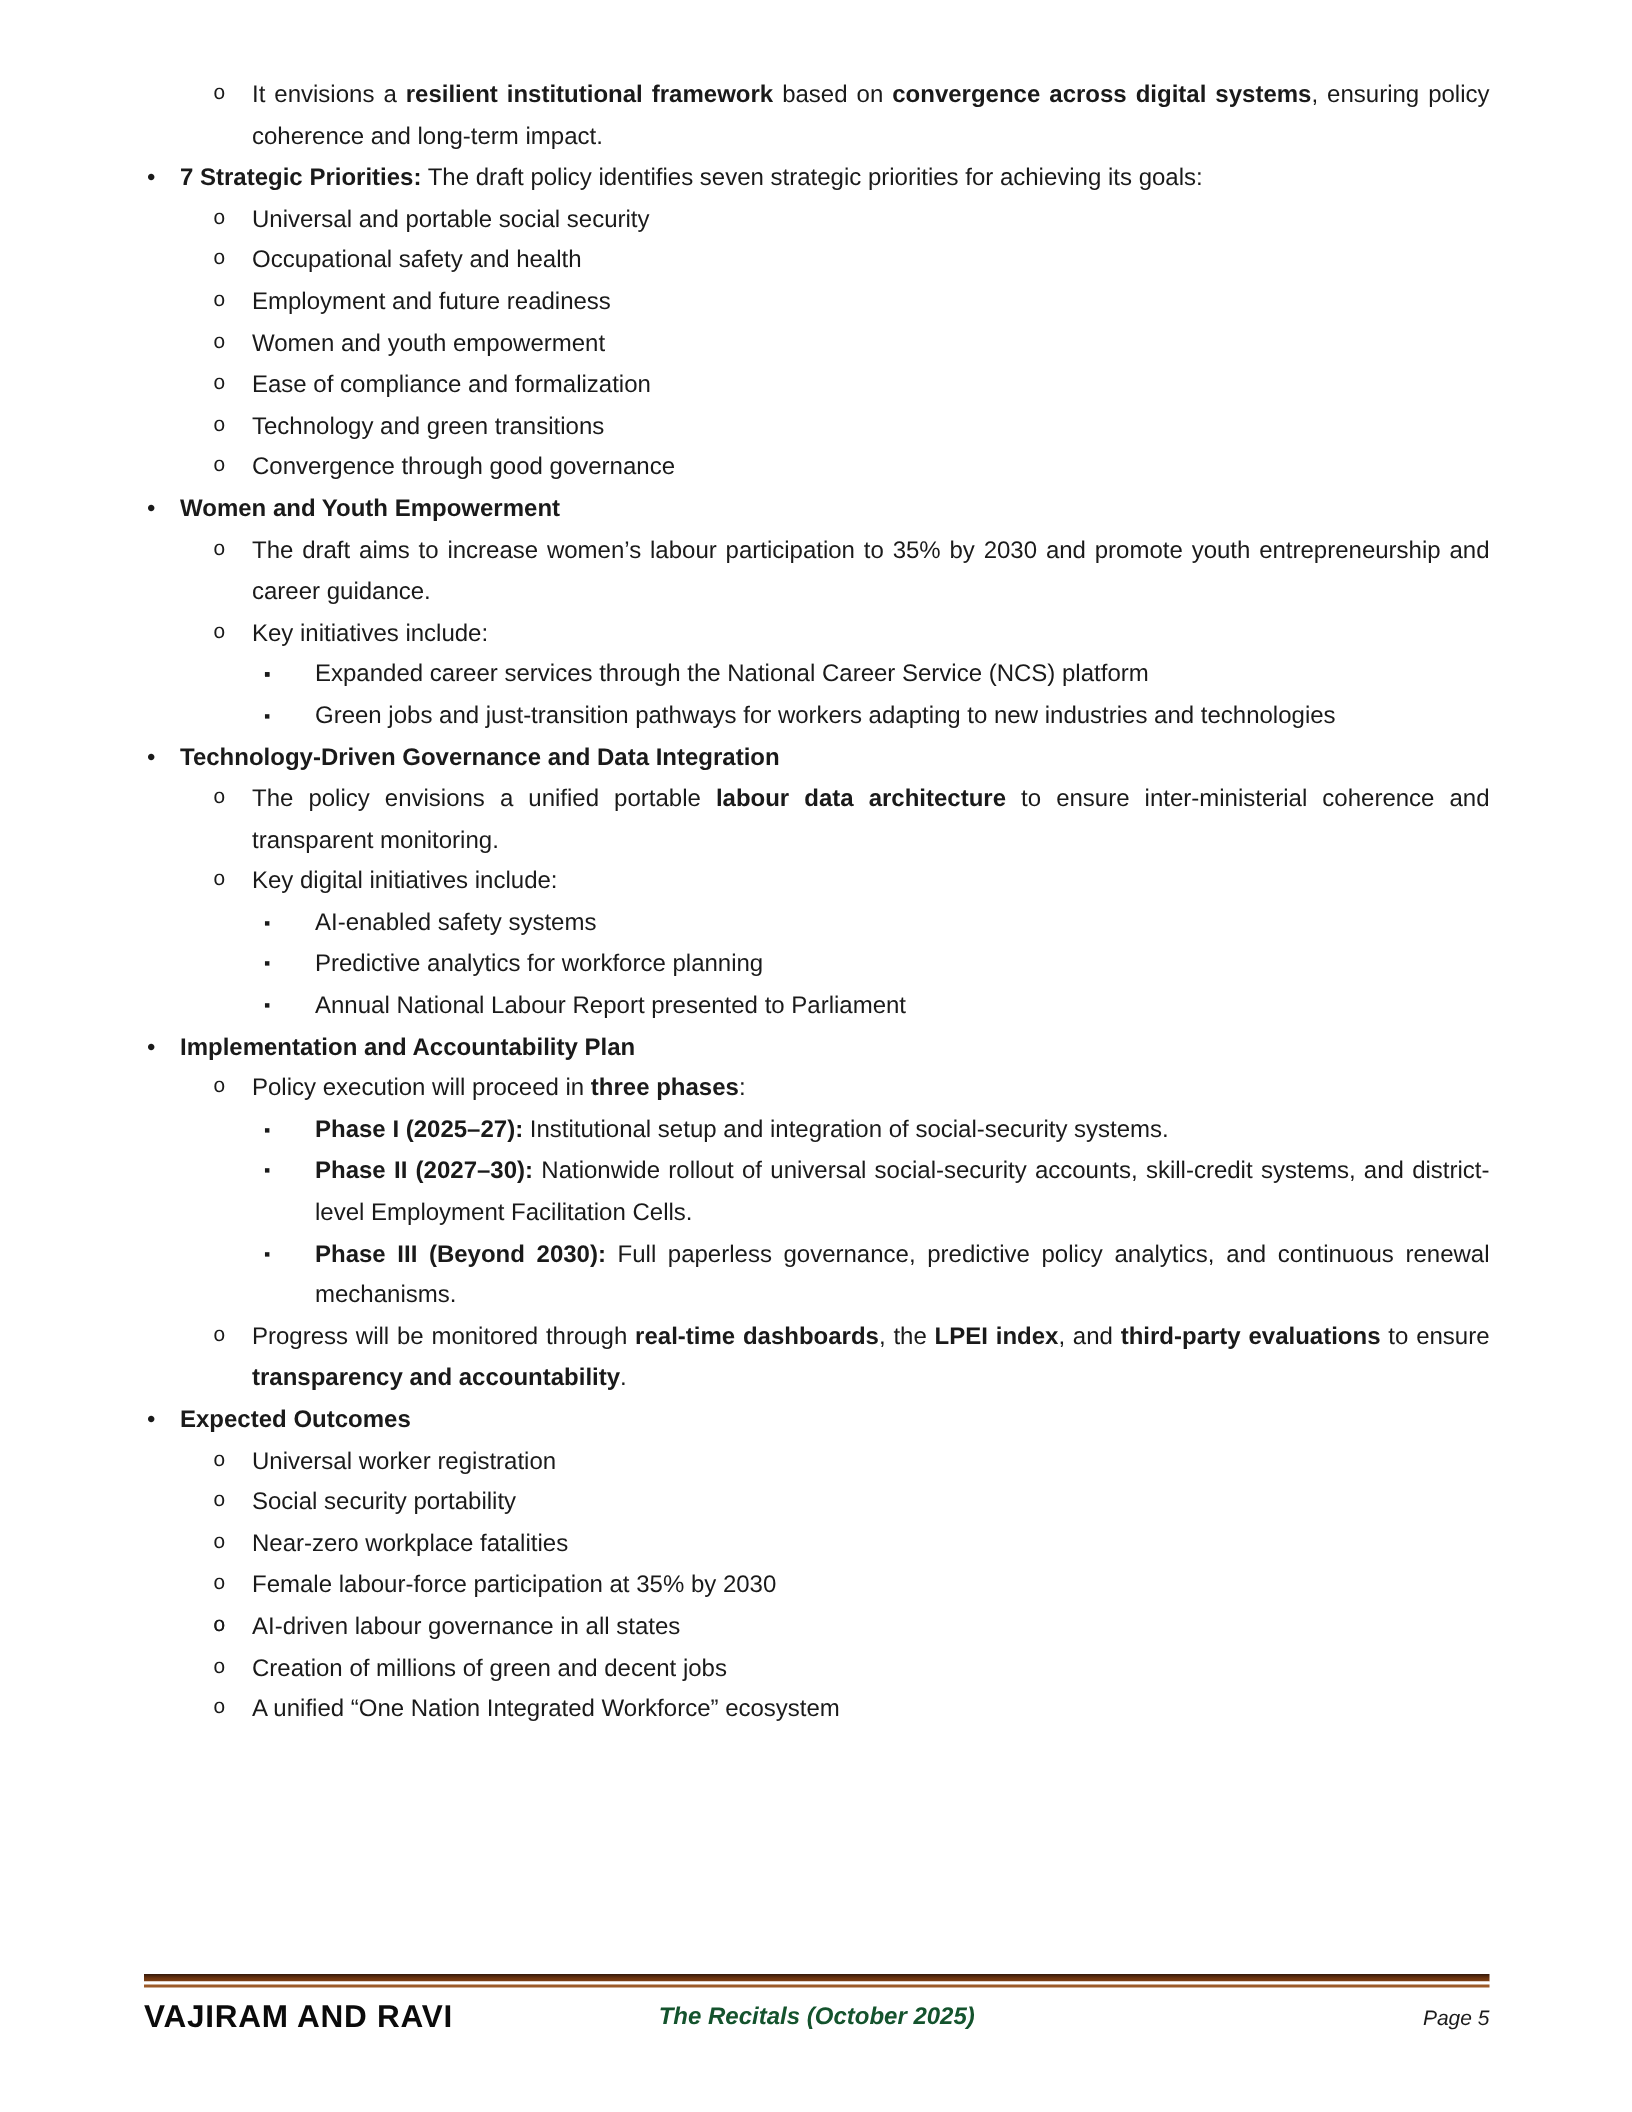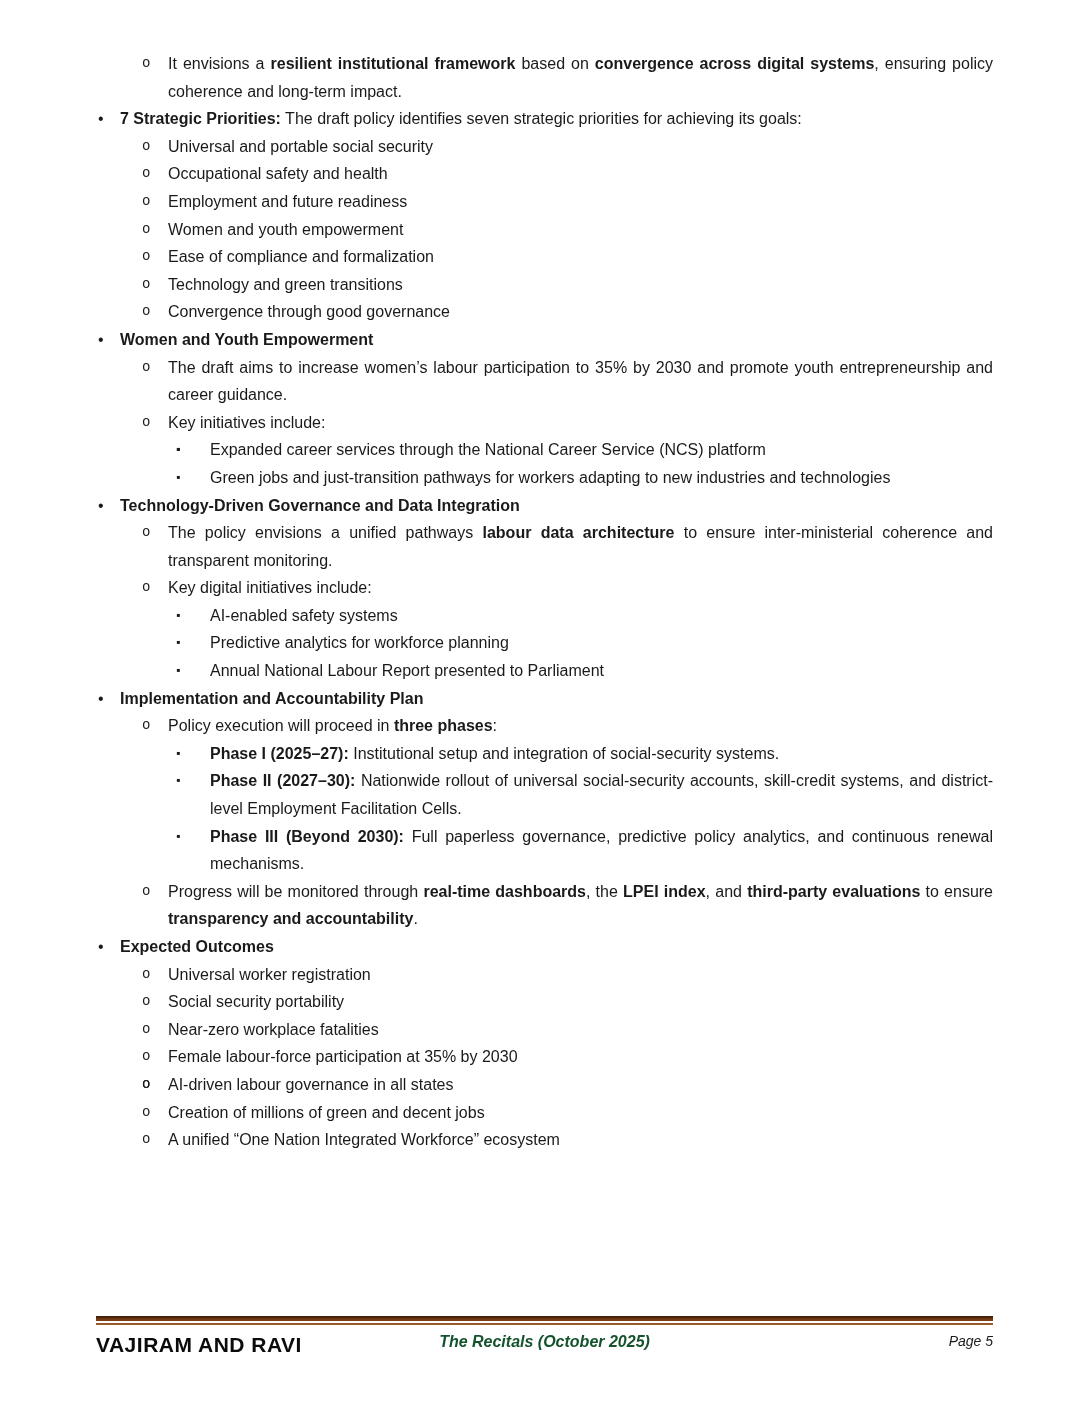--- a/index.html
+++ b/index.html
@@ -15,21 +15,21 @@
   .mk{position:absolute;top:0;line-height:27.6px;}
   .m1{left:2px;font-size:16px;}
   .m2{left:46px;font-family:"Liberation Mono",monospace;font-size:14px;}
   .m3{left:80px;font-size:12px;}
   .seg{white-space:pre-wrap;}
   b.seg{font-weight:bold;}
   .footer{position:absolute;left:96px;width:897px;top:1316px;}
   .rule-thick{height:5px;background:linear-gradient(180deg,#33180a 0%,#6b3410 55%,#7f4015 100%);}
   .rule-gap{height:2px;background:#ffffff;}
   .rule-thin{height:2px;background:#9c5a28;}
-  .frow{display:flex;align-items:flex-start;margin-top:8px;}
+  .frow{display:flex;align-items:center;margin-top:8px;}
   .org{flex:1;text-align:left;font-weight:bold;font-size:21px;letter-spacing:0.5px;color:#0b0b0b;}
   .pub{flex:1;text-align:center;font-weight:bold;font-style:italic;font-size:16px;color:#14532d;}
   .pgn{flex:1;text-align:right;font-size:14px;color:#1a1a1a;font-style:italic;}
 </style>
 </head>
 <body>
 
 <div class="page">
   <div class="content">
 
@@ -49,21 +49,21 @@
 
     <div class="li l2 just"><span class="mk m2">o</span><span class="seg">The draft aims to increase women’s labour participation to 35% by 2030 and promote youth entrepreneurship and career guidance.</span></div>
     <div class="li l2"><span class="mk m2">o</span><span class="seg">Key initiatives include:</span></div>
 
     <div class="li l3"><span class="mk m3">▪</span></div>
     <div class="li l3"><span class="mk m3">▪</span><span class="seg">Expanded career services through the National Career Service (NCS) platform</span></div>
     <div class="li l3"><span class="mk m3">▪</span><span class="seg">Green jobs and just-transition pathways for workers adapting to new industries and technologies</span></div>
 
     <div class="li l1"><span class="mk m1">•</span><b class="seg">Technology-Driven Governance and Data Integration</b></div>
 
-    <div class="li l2 just"><span class="mk m2">o</span><span class="seg">The policy envisions a unified pathways </span><b class="seg">labour data architecture</b><span class="seg"> to ensure inter-ministerial coherence and transparent monitoring.</span></div>
+    <div class="li l2 just"><span class="mk m2">o</span><span class="seg">The policy envisions a unified portable </span><b class="seg">labour data architecture</b><span class="seg"> to ensure inter-ministerial coherence and transparent monitoring.</span></div>
     <div class="li l2"><span class="mk m2">o</span><span class="seg">Key digital initiatives include:</span></div>
 
     <div class="li l3"><span class="mk m3">▪</span><span class="seg">AI-enabled safety systems</span></div>
     <div class="li l3"><span class="mk m3">▪</span><span class="seg">Predictive analytics for workforce planning</span></div>
     <div class="li l3"><span class="mk m3">▪</span><span class="seg">Annual National Labour Report presented to Parliament</span></div>
     <div class="li l3"><span class="mk m3">▪</span></div>
 
     <div class="li l1"><span class="mk m1">•</span><b class="seg">Implementation and Accountability Plan</b></div>
 
     <div class="li l2"><span class="mk m2">o</span><span class="seg">Policy execution will proceed in </span><b class="seg">three phases</b><span class="seg">:</span></div>

